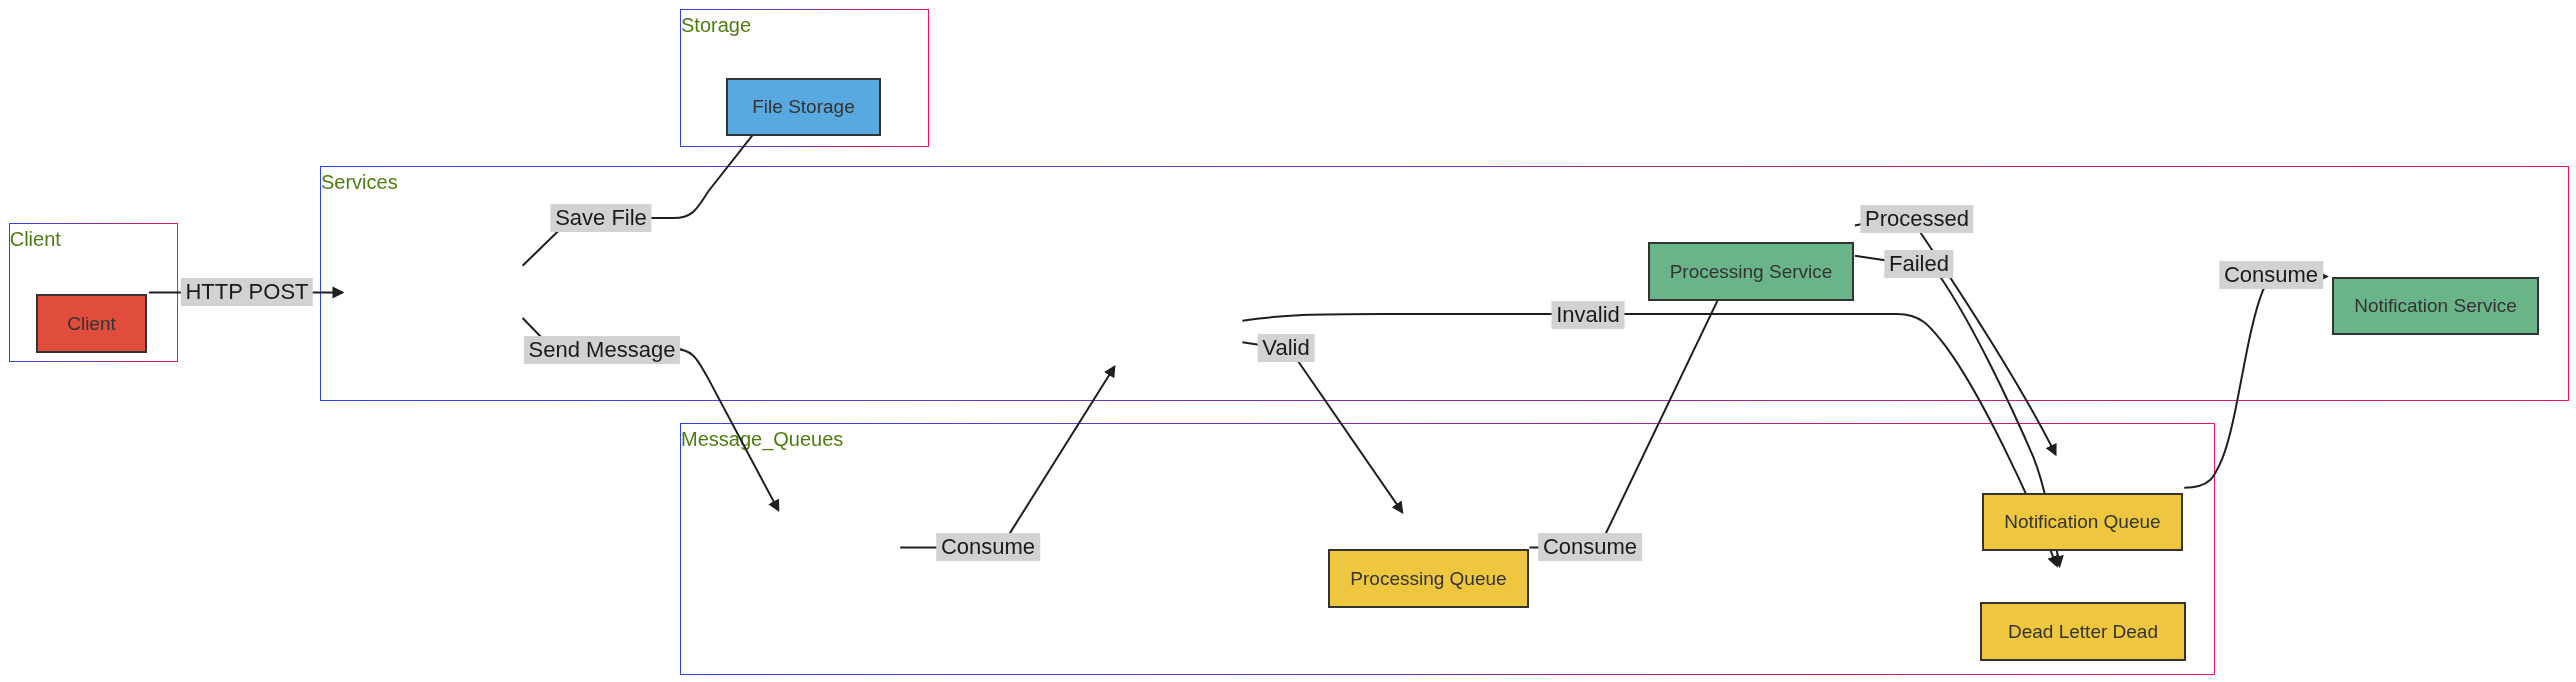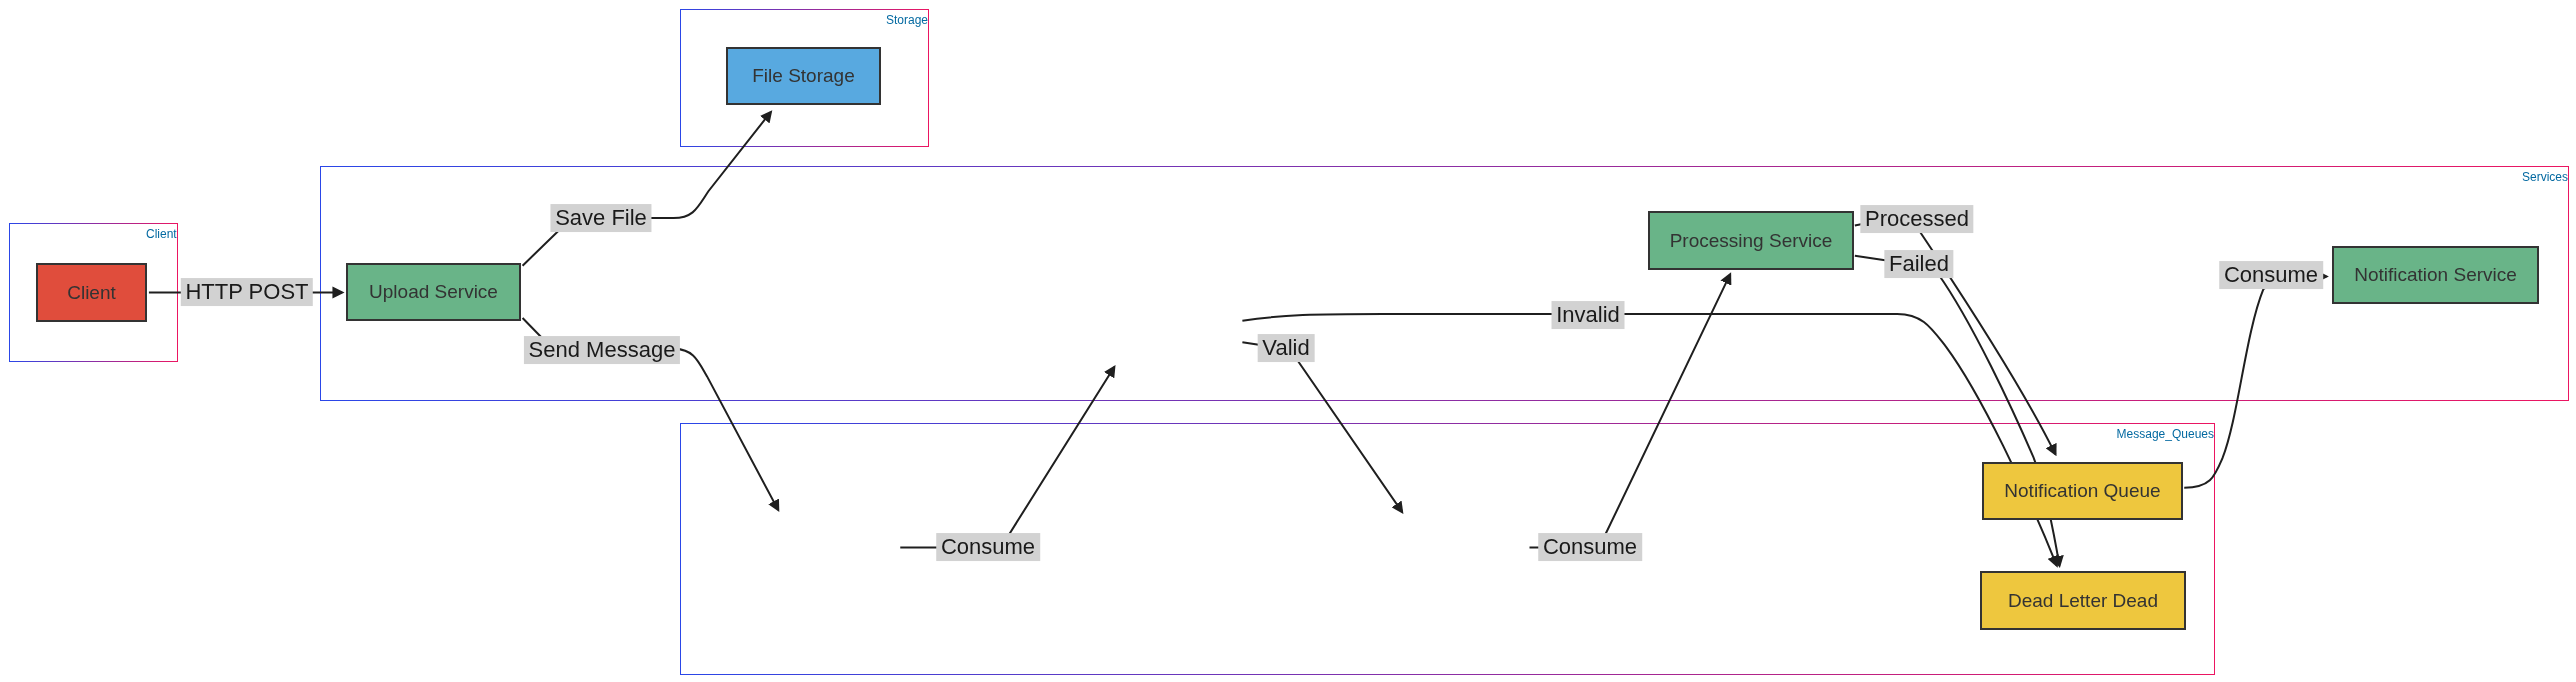--- a/index.html
+++ b/index.html
@@ -10,31 +10,31 @@
   html,body{margin:0;padding:0;background:#ffffff;}
   body{font-family:"Liberation Sans", sans-serif;}
   #canvas{position:relative;width:2576px;height:683px;background:#ffffff;overflow:hidden;}
 
   .group{
     position:absolute;z-index:0;background:transparent;
     border:1.3px solid transparent;
     border-image:linear-gradient(90deg,var(--group_border_blue),var(--group_border_red)) 1;
   }
   .group-title{
-    position:absolute;top:4px;left:0;width:100%;text-align:right;
-    font-size:12px;color:#0369a1;line-height:1.1;
+    position:absolute;top:4px;left:0;width:100%;text-align:left;
+    font-size:20px;color:#4d7c0f;line-height:1.1;
   }
 
   #edges{position:absolute;left:0;top:0;z-index:1;}
   #edges path.edge{fill:none;stroke:var(--edge_color);stroke-width:3px;}
 
   .node{
     position:absolute;z-index:2;display:flex;align-items:center;justify-content:center;
     border:2.7px solid var(--node_border);box-sizing:border-box;
-    font-size:19px;color:#333333;text-align:center;
+    font-size:19px;color:#333333;text-align:center;margin-top:31px;
   }
   .node.client{background:var(--client_fill);}
   .node.service{background:var(--service_fill);}
   .node.storage{background:var(--storage_fill);}
   .node.queue{background:var(--queue_fill);}
 
   .edge-label{
     position:absolute;z-index:3;transform:translate(-50%,-50%);
     background:var(--edge_label_bg);color:#1a1a1a;font-size:22px;
     padding:1.3px 4.7px;white-space:nowrap;line-height:1.15;
@@ -76,38 +76,38 @@
     <path class="edge" d="M2280,816 H2350 L2392,799 L2579,409" marker-end="url(#arrow)"></path>
     <path class="edge" d="M2765,336 L2800,329 L2861,344 C2920,432 3012,572 3064,677" marker-end="url(#arrow)"></path>
     <path class="edge" d="M2765,381 L2830,391 L2889,408 C2940,480 3001,612 3031,681 C3049,726 3063,802 3070,843" marker-end="url(#arrow)"></path>
     <path class="edge" d="M3256,727 C3295,727 3301,711 3313,683 C3337,621 3347,498 3374,431 L3402,412 H3468" marker-end="url(#arrow)"></path>
   </svg>
 
   <div class="node client" style="left:36px;top:263px;width:111px;height:59px">
     <span>Client</span>
   </div>
 
-  <div class="node service" style="left:346px;top:263px;width:175px;height:58px">
-    <span>Upload Service</span>
-  </div>
 
   <div class="node storage" style="left:726px;top:47px;width:155px;height:58px">
     <span>File Storage</span>
   </div>
 
 
   <div class="node service" style="left:1648px;top:211px;width:206px;height:59px">
     <span>Processing Service</span>
   </div>
 
   <div class="node service" style="left:2332px;top:246px;width:207px;height:58px">
     <span>Notification Service</span>
   </div>
 
 
+  <div class="node queue" style="left:1328px;top:518px;width:201px;height:59px">
+    <span>Processing Queue</span>
+  </div>
 
   <div class="node queue" style="left:1982px;top:462px;width:201px;height:58px">
     <span>Notification Queue</span>
   </div>
 
   <div class="node queue" style="left:1980px;top:571px;width:206px;height:59px">
     <span>Dead Letter Dead</span>
   </div>
 
   <div class="edge-label" style="left:247px;top:292px">HTTP POST</div>

